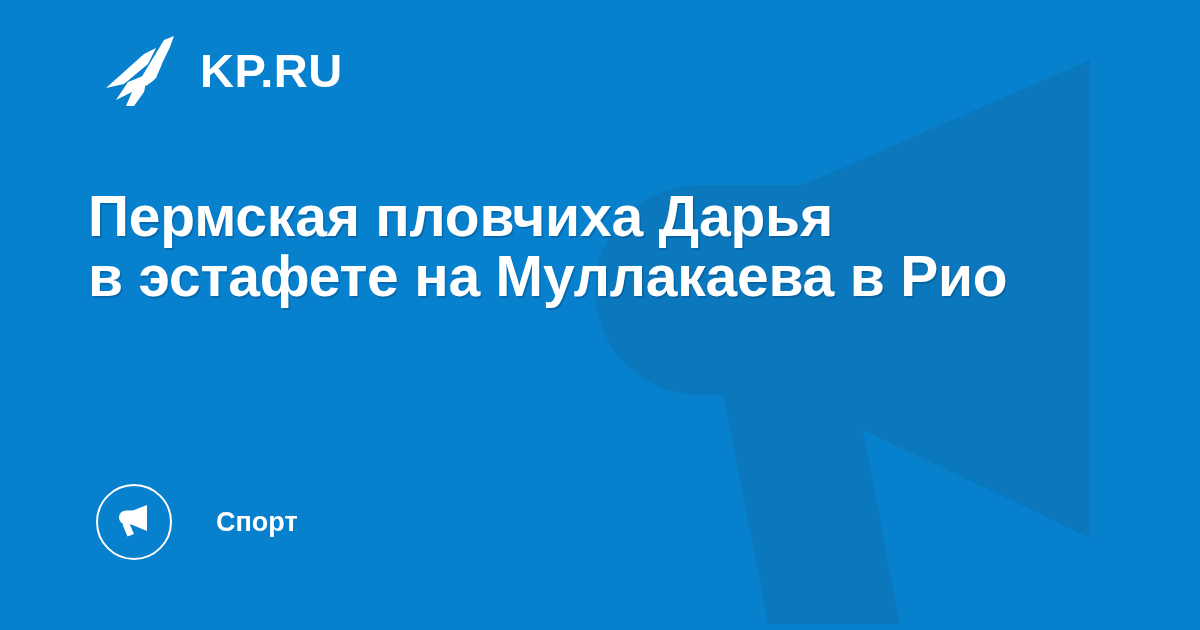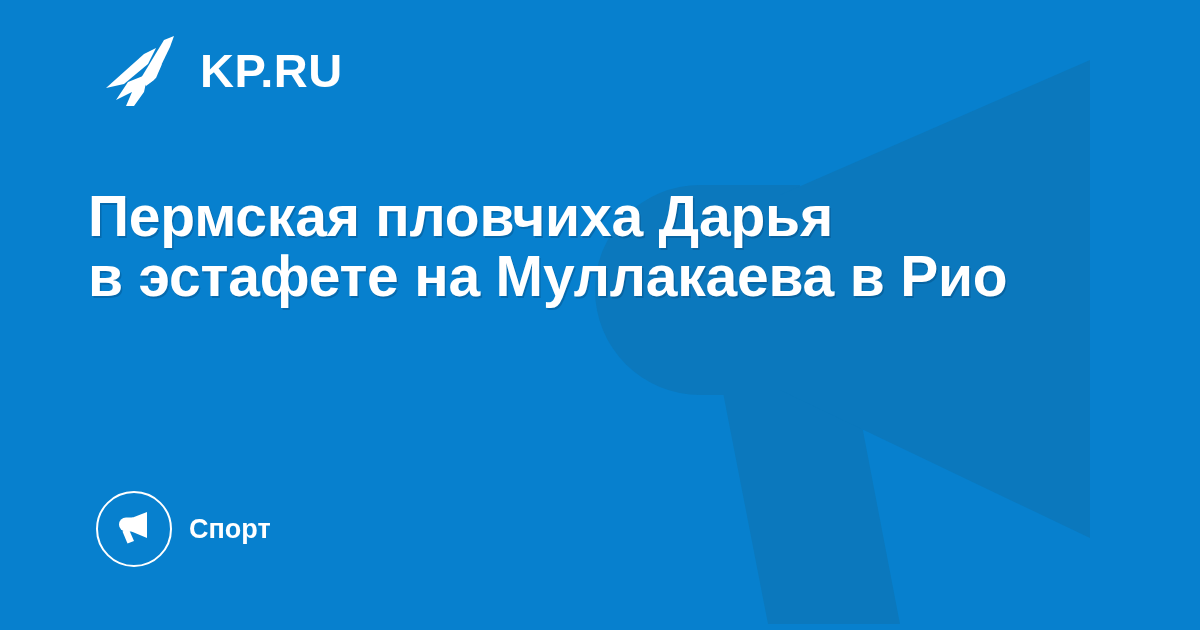--- a/index.html
+++ b/index.html
@@ -75,24 +75,24 @@
     line-height: 60px;
     letter-spacing: -0.2px;
     white-space: nowrap;
     text-shadow: 1.5px 1.5px 0 rgba(0, 52, 92, 0.28);
   }
 
   
   #category-badge {
     position: absolute;
     left: 96px;
-    bottom: 63px;
+    bottom: 70px;
     display: flex;
     align-items: center;
-    gap: 17px;
+    gap: 44px;
     z-index: 3;
   }
 
   #category-icon-circle {
     width: 76px;
     height: 76px;
     border-radius: 50%;
     border: 2px solid #ffffff;
     box-sizing: border-box;
     display: flex;

